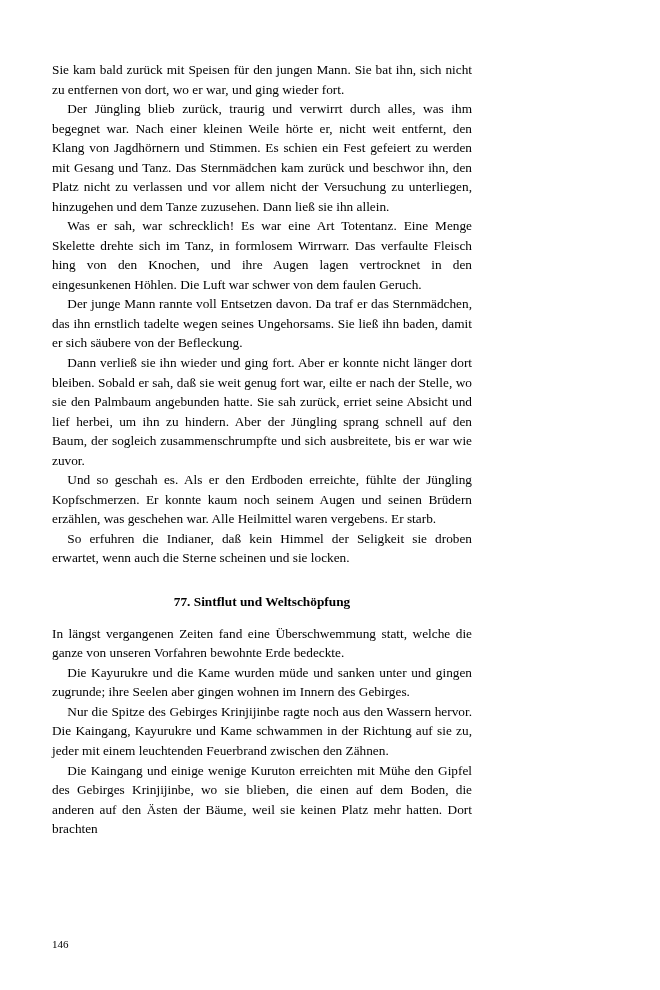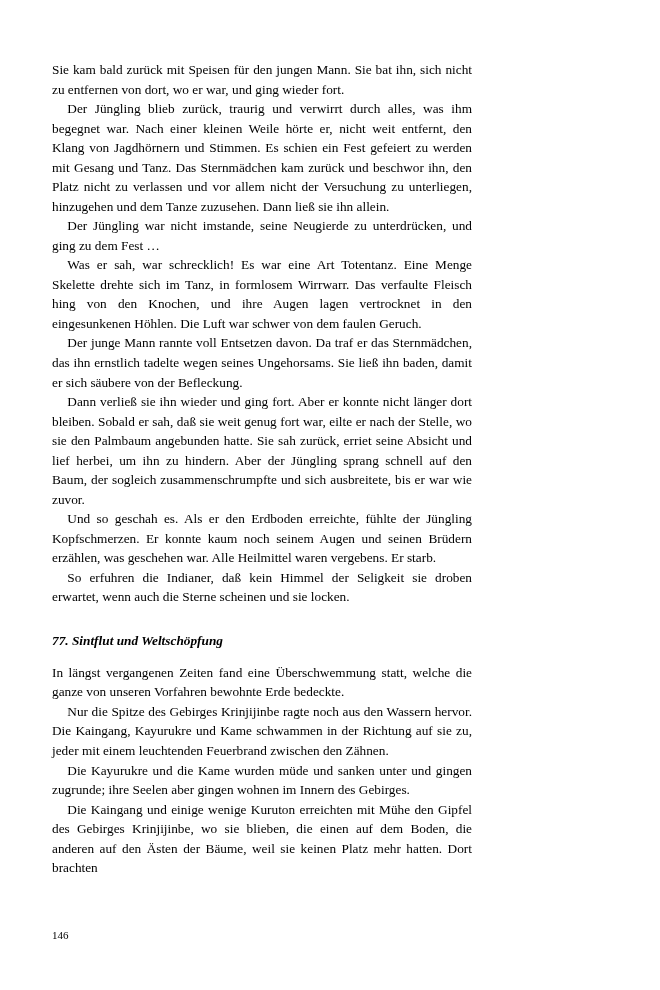--- a/index.html
+++ b/index.html
@@ -29,53 +29,51 @@
   }
   .para {
     margin: 0;
     text-indent: 1.15em;
   }
   .para.noindent {
     text-indent: 0;
   }
   .section-heading {
     margin: 26px 0 14px 0;
-    text-align: left;
+    text-align: center;
     font-size: 13.3px;
     font-weight: bold;
-    font-style: italic;
   }
   .page-number {
     position: absolute;
     left: 52px;
-    bottom: 49px;
+    bottom: 40px;
     font-size: 11px;
     color: #000;
   }
 </style>
 </head>
 <body>
 
 <div class="page">
 
   <div class="text-block">
     <p class="para noindent">Sie kam bald zurück mit Speisen für den jungen Mann. Sie bat ihn, sich nicht zu entfernen von dort, wo er war, und ging wieder fort.</p>
     <p class="para">Der Jüngling blieb zurück, traurig und verwirrt durch alles, was ihm begegnet war. Nach einer kleinen Weile hörte er, nicht weit entfernt, den Klang von Jagdhörnern und Stimmen. Es schien ein Fest gefeiert zu werden mit Gesang und Tanz. Das Sternmädchen kam zurück und beschwor ihn, den Platz nicht zu verlassen und vor allem nicht der Versuchung zu unterliegen, hinzugehen und dem Tanze zuzusehen. Dann ließ sie ihn allein.</p>
-    <p class="para">Der Jüngling war nicht imstande, seine Neugierde zu unterdrücken, und ging zu dem Fest …</p>
     <p class="para">Was er sah, war schrecklich! Es war eine Art Totentanz. Eine Menge Skelette drehte sich im Tanz, in formlosem Wirrwarr. Das verfaulte Fleisch hing von den Knochen, und ihre Augen lagen vertrocknet in den eingesunkenen Höhlen. Die Luft war schwer von dem faulen Geruch.</p>
     <p class="para">Der junge Mann rannte voll Entsetzen davon. Da traf er das Sternmädchen, das ihn ernstlich tadelte wegen seines Ungehorsams. Sie ließ ihn baden, damit er sich säubere von der Befleckung.</p>
     <p class="para">Dann verließ sie ihn wieder und ging fort. Aber er konnte nicht länger dort bleiben. Sobald er sah, daß sie weit genug fort war, eilte er nach der Stelle, wo sie den Palmbaum angebunden hatte. Sie sah zurück, erriet seine Absicht und lief herbei, um ihn zu hindern. Aber der Jüngling sprang schnell auf den Baum, der sogleich zusammenschrumpfte und sich ausbreitete, bis er war wie zuvor.</p>
     <p class="para">Und so geschah es. Als er den Erdboden erreichte, fühlte der Jüngling Kopfschmerzen. Er konnte kaum noch seinem Augen und seinen Brüdern erzählen, was geschehen war. Alle Heilmittel waren vergebens. Er starb.</p>
     <p class="para">So erfuhren die Indianer, daß kein Himmel der Seligkeit sie droben erwartet, wenn auch die Sterne scheinen und sie locken.</p>
   </div>
 
   <h2 class="section-heading">77. Sintflut und Weltschöpfung</h2>
 
   <div class="text-block">
     <p class="para noindent">In längst vergangenen Zeiten fand eine Überschwemmung statt, welche die ganze von unseren Vorfahren bewohnte Erde bedeckte.</p>
+    <p class="para">Die Kayurukre und die Kame wurden müde und sanken unter und gingen zugrunde; ihre Seelen aber gingen wohnen im Innern des Gebirges.</p>
     <p class="para">Nur die Spitze des Gebirges Krinjijinbe ragte noch aus den Wassern hervor. Die Kaingang, Kayurukre und Kame schwammen in der Richtung auf sie zu, jeder mit einem leuchtenden Feuerbrand zwischen den Zähnen.</p>
-    <p class="para">Die Kayurukre und die Kame wurden müde und sanken unter und gingen zugrunde; ihre Seelen aber gingen wohnen im Innern des Gebirges.</p>
     <p class="para">Die Kaingang und einige wenige Kuruton erreichten mit Mühe den Gipfel des Gebirges Krinjijinbe, wo sie blieben, die einen auf dem Boden, die anderen auf den Ästen der Bäume, weil sie keinen Platz mehr hatten. Dort brachten</p>
   </div>
 
   <div class="page-number">146</div>
 
 </div>
 
 </body></html>

